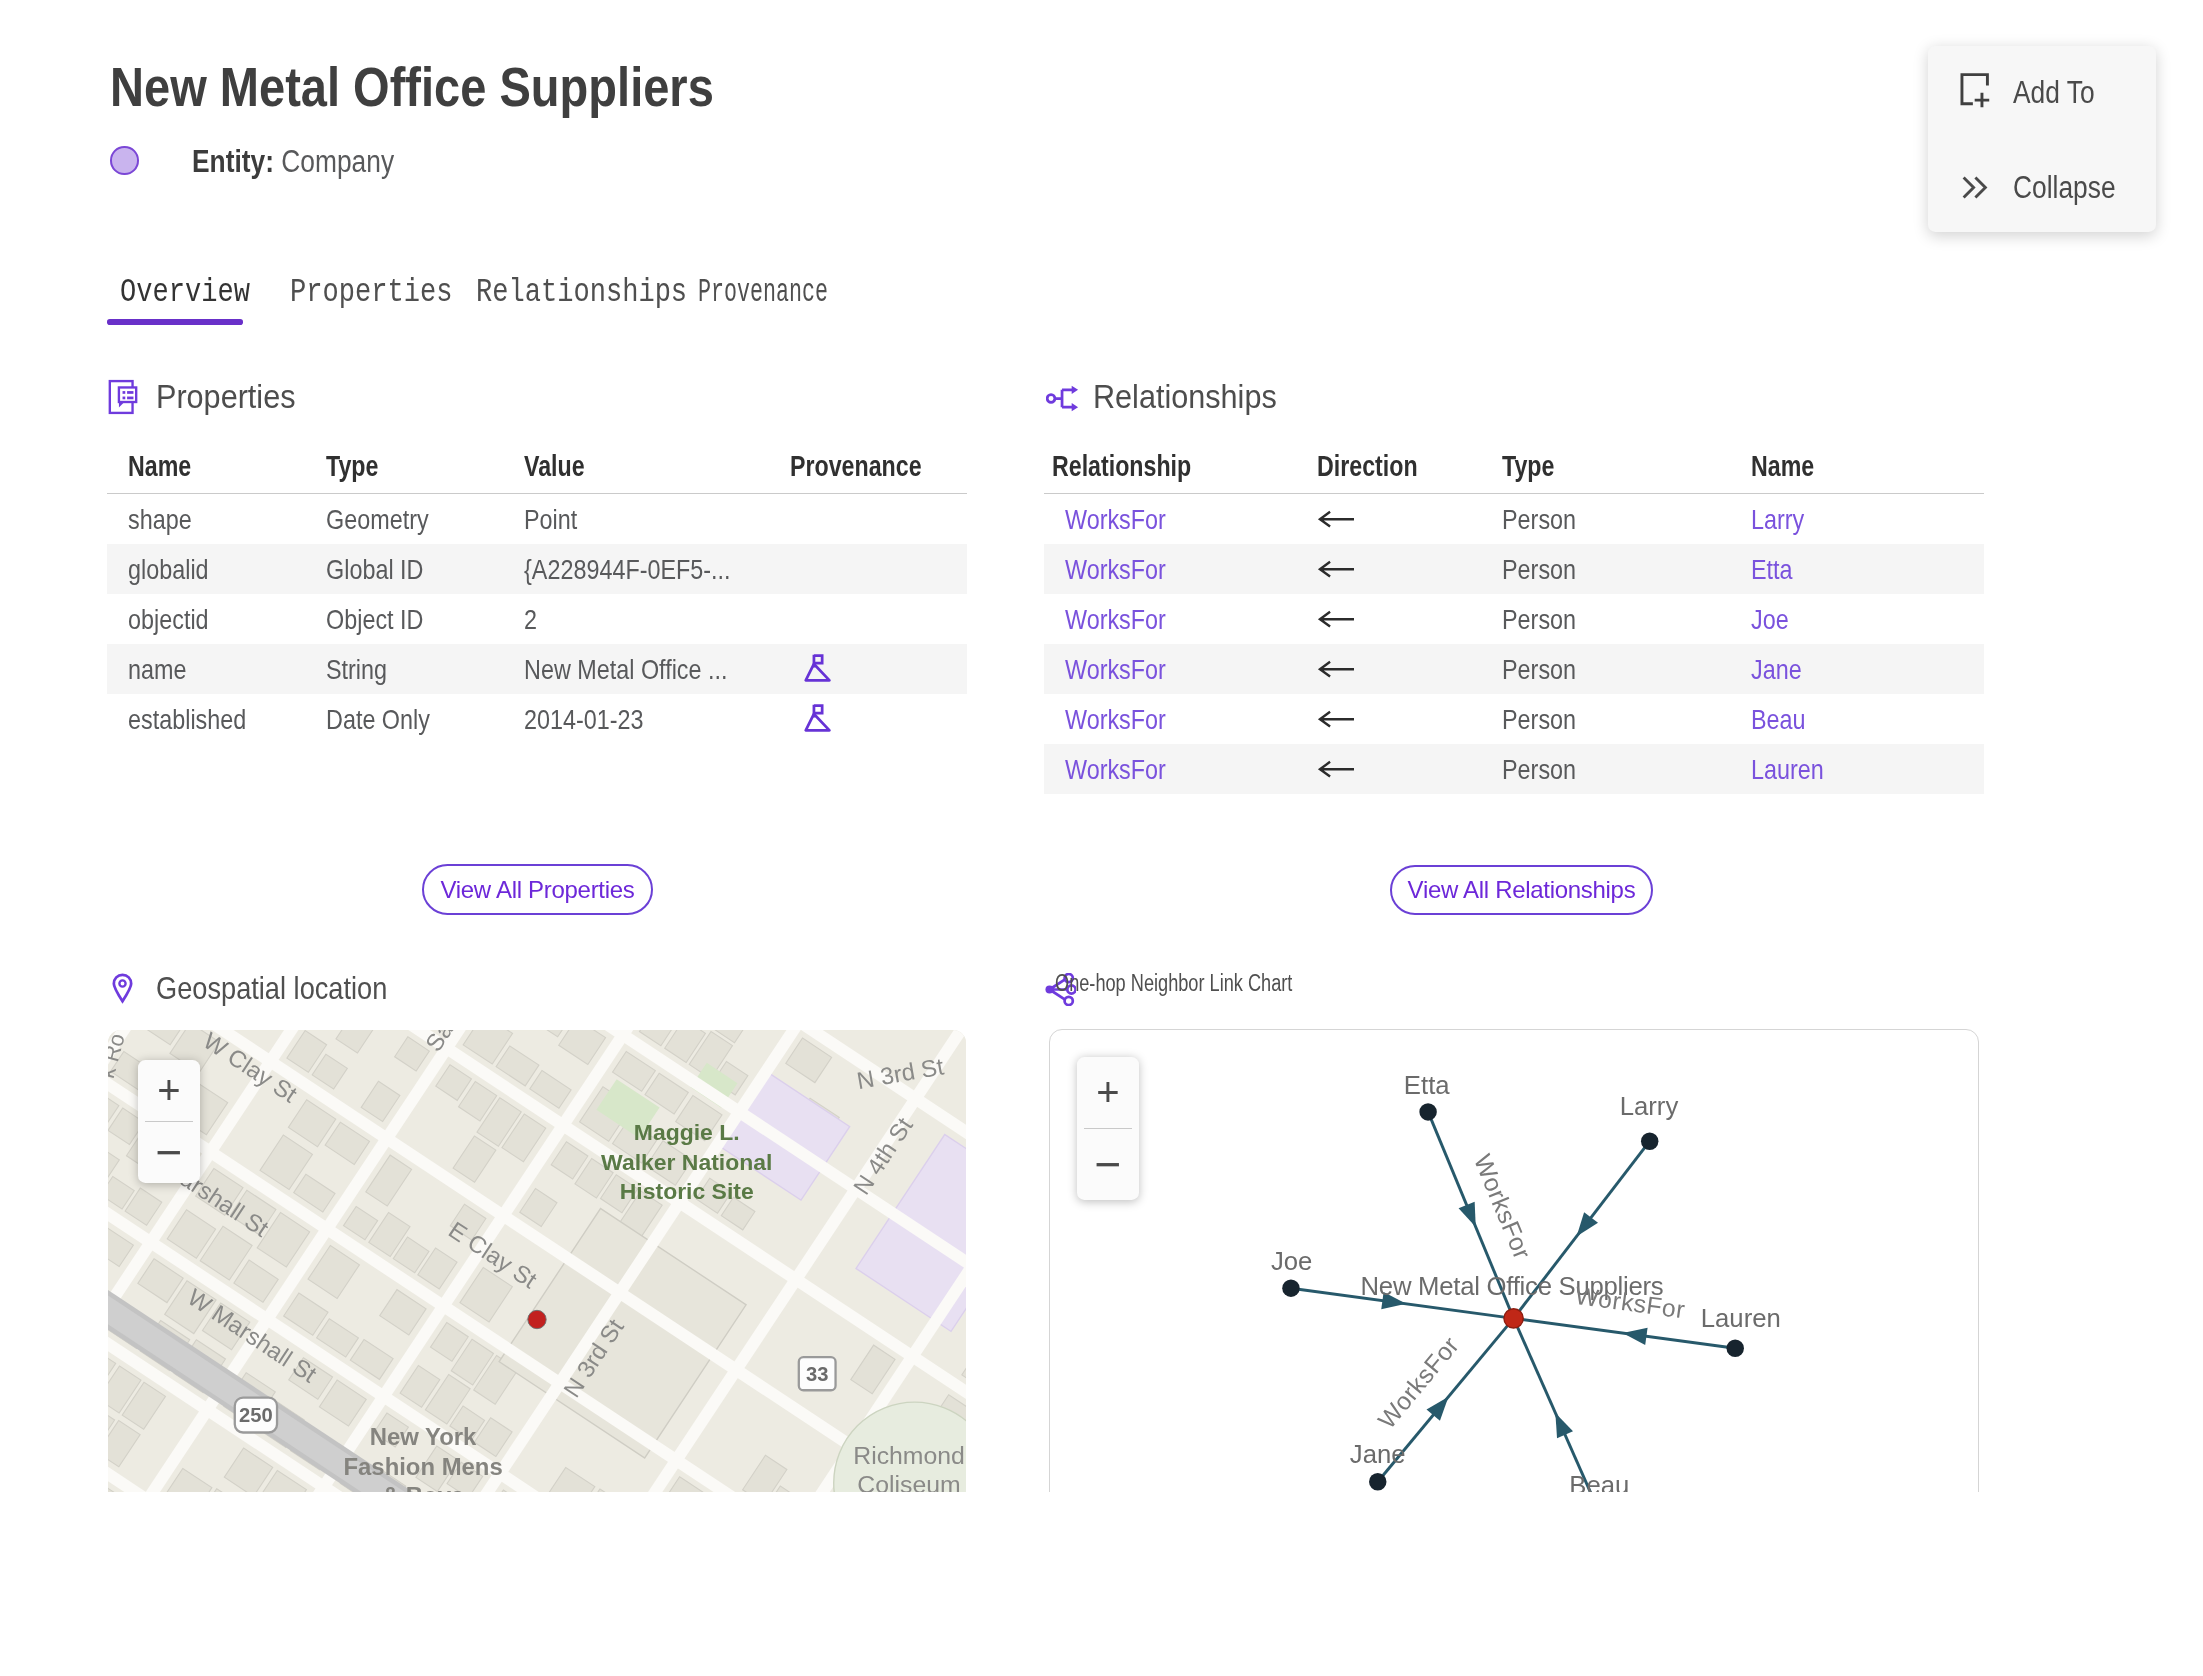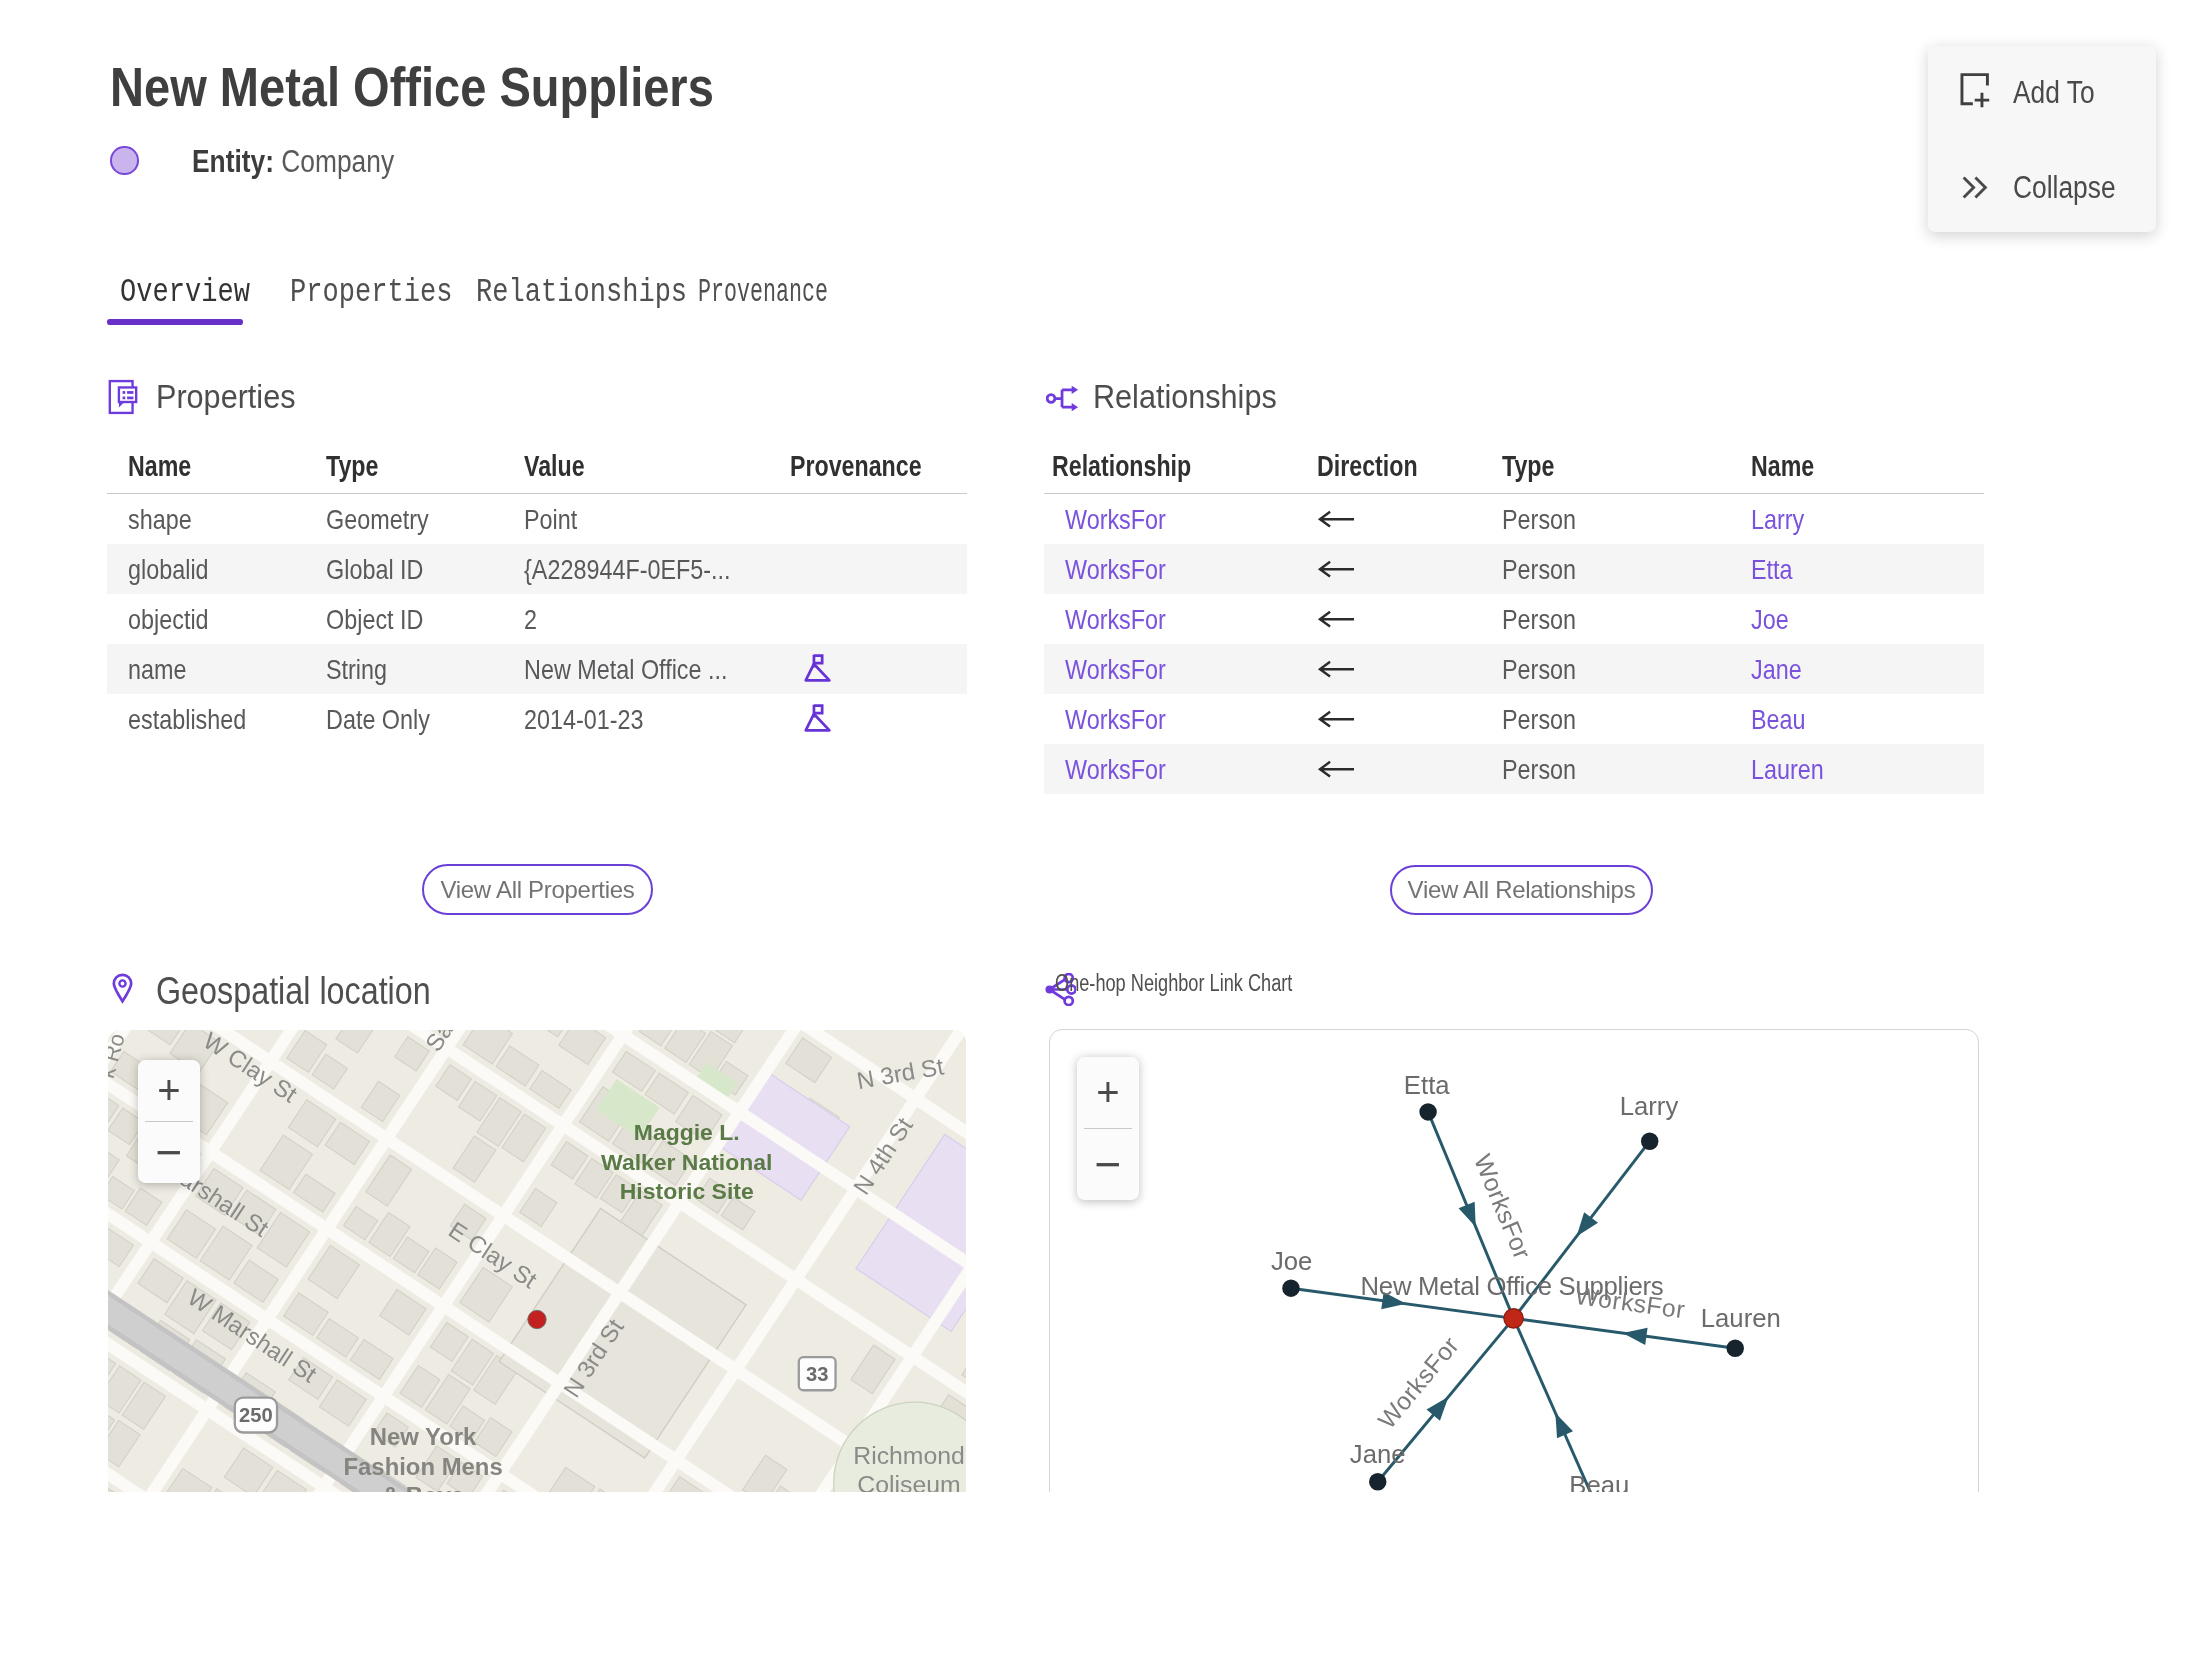--- a/index.html
+++ b/index.html
@@ -8,21 +8,21 @@
 .abs { position:absolute; }
 h1 { font-size:56px; font-weight:700; color:#3f3f3f; letter-spacing:0px; }
 .gray { color:#58595b; }
 
 .secTitle { font-size:34px; color:#4d4d4d; }
 .hdrCell { font-size:29px; font-weight:700; color:#303030; }
 .cell { font-size:27.5px; color:#58595b; }
 .cell .t { display:inline-block; transform:scaleX(0.85); transform-origin:0 50%; white-space:nowrap; }
 .stripe { background:#f5f5f5; }
 .purple { color:#7a52dd !important; }
-.pill { position:absolute; border:2.8px solid #6b40d6; border-radius:27.5px; color:#737373; font-size:24px; letter-spacing:-0.3px; display:flex; align-items:center; justify-content:center; background:#fff; white-space:nowrap; }
+.pill { position:absolute; border:2.8px solid #6b40d6; border-radius:27.5px; color:#6d28d9; font-size:24px; letter-spacing:-0.3px; display:flex; align-items:center; justify-content:center; background:#fff; white-space:nowrap; }
 .sx { display:inline-block; transform-origin:0 50%; white-space:nowrap; }
 .tab { font-size:33px; color:#4f4f4f; position:absolute; top:274px;font-family:Liberation Mono, monospace; }
 .zoomcard { position:absolute; width:62px; background:#fbfbfb; border-radius:7.3px; box-shadow:0 1.8px 9.2px rgba(0,0,0,0.25); }
 .zline { height:0.9px; background:#c9c9c9; margin:0 7.3px; }
 .zbtn { height:61px; display:flex; align-items:center; justify-content:center; color:#4a4a4a; font-size:40px; }
 </style>
 </head>
 <body>
 <div id="page">
 
@@ -168,21 +168,21 @@
       <span class="cell abs" style="left:458px; top:10px;"><span class="t">Person</span></span>
       <span class="cell abs purple" style="left:707px; top:10px;"><span class="t">Lauren</span></span>
     </div>
   </div>
   <div class="pill" style="left:1390px; top:865px; width:263px; height:50px;">View All Relationships</div>
 
   <svg class="abs" style="left:112px; top:973px;" width="21" height="31" viewBox="0 0 23 34">
     <path d="M11.5 2 C6 2 2 6.3 2 11.7 C2 16 5.5 21.5 11.5 31 C17.5 21.5 21 16 21 11.7 C21 6.3 17 2 11.5 2 Z" fill="none" stroke="#6f3bdd" stroke-width="3"></path>
     <circle cx="11.5" cy="11.5" r="3.4" fill="none" stroke="#6f3bdd" stroke-width="2.6"></circle>
   </svg>
-  <div class="abs" style="left:156px; top:970px; font-size:38px; color:#4f4f4f;"><span class="sx" style="transform:scaleX(0.85);">Geospatial location</span></div>
+  <div class="abs" style="left:156px; top:970px; font-size:32px; color:#4f4f4f;"><span class="sx" style="transform:scaleX(0.85);">Geospatial location</span></div>
 
   <div class="abs" style="left:108px; top:1030px; width:858px; height:613px; border-radius:13px; overflow:hidden; background:#edebe2;">
     <svg width="858" height="613" viewBox="0 0 934 667">
 <rect width="934" height="667" fill="#edebe2"></rect>
 <g transform="rotate(33.5 467 333)">
 <rect x="474" y="-165" width="28" height="42" fill="#e3e1d7" stroke="#d3d1c8" stroke-width="1.2"></rect>
 <rect x="290" y="-34" width="28" height="29" fill="#e3e1d7" stroke="#d3d1c8" stroke-width="1.2"></rect>
 <rect x="377" y="-51" width="28" height="46" fill="#e3e1d7" stroke="#d3d1c8" stroke-width="1.2"></rect>
 <rect x="410" y="-97" width="28" height="45" fill="#e3e1d7" stroke="#d3d1c8" stroke-width="1.2"></rect>
 <rect x="410" y="-43" width="28" height="38" fill="#e3e1d7" stroke="#d3d1c8" stroke-width="1.2"></rect>

